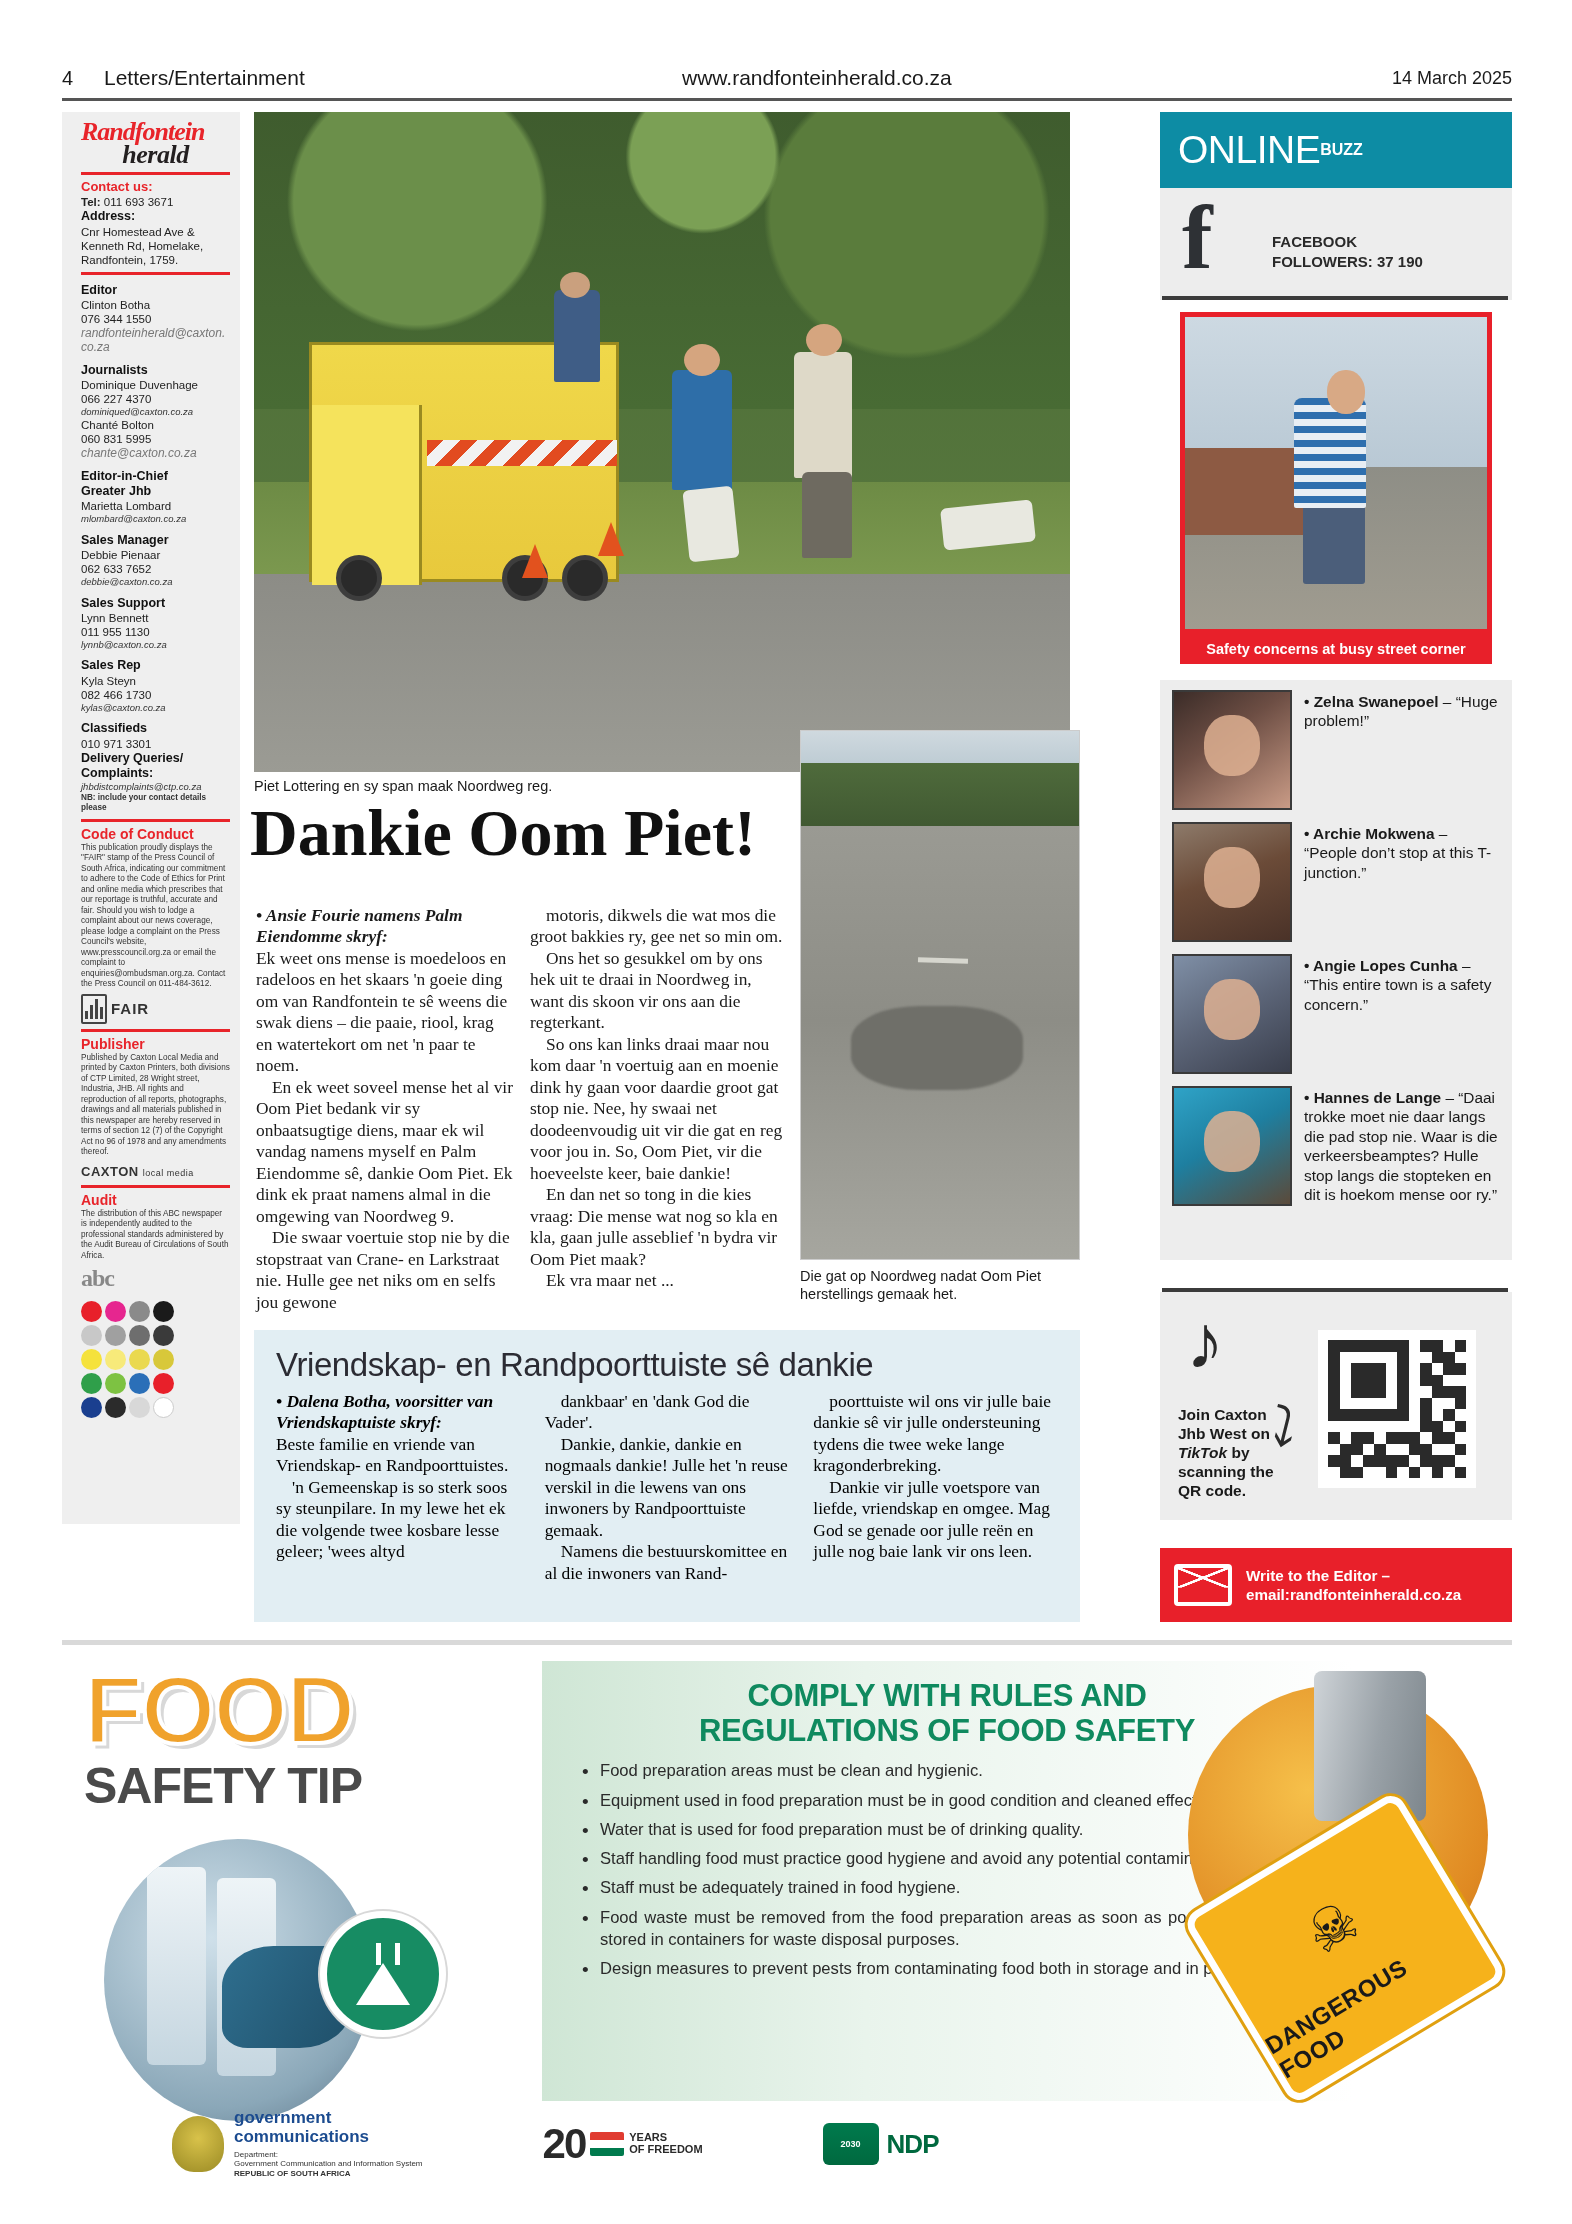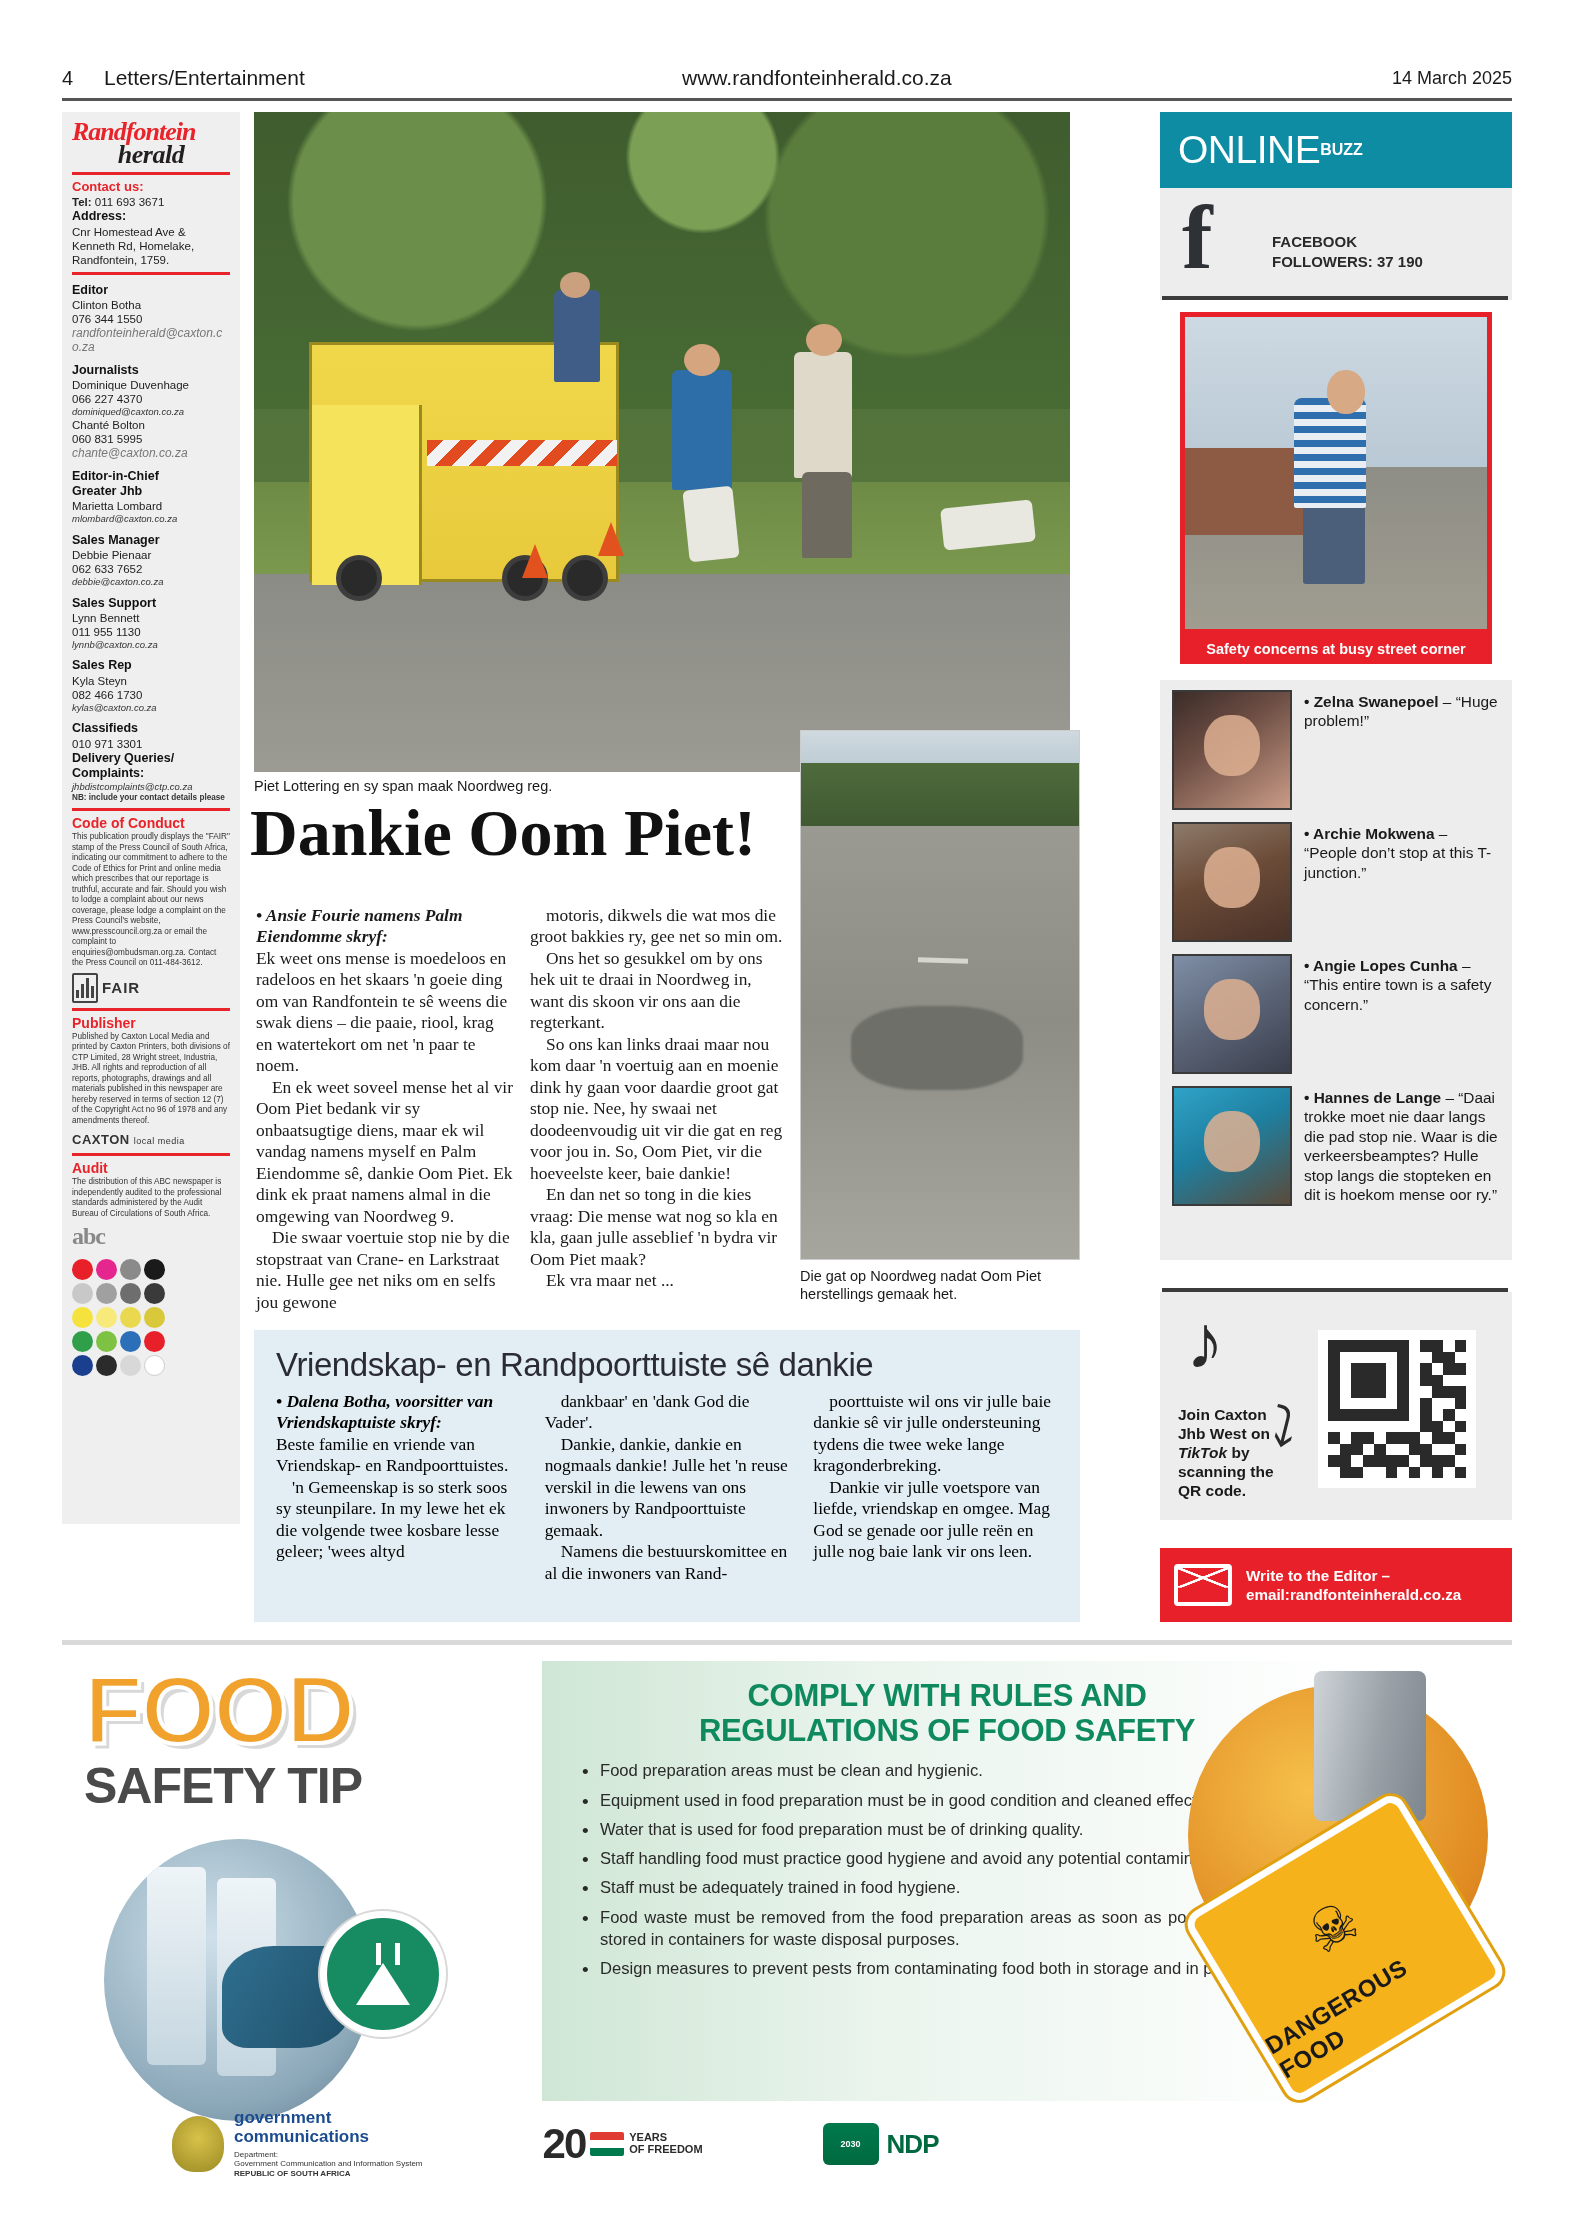--- a/index.html
+++ b/index.html
@@ -27,21 +27,21 @@
   }
   .header-rule {
     position: absolute; left: 62px; top: 98px; width: 1450px;
     height: 3px; background: #555;
   }
 
   
   .sidebar {
     position: absolute; left: 62px; top: 112px; width: 178px; height: 1412px;
     background: #efefef;
-    padding: 8px 10px 6px 10px;
+    padding: 8px 10px 6px 19px;
     font-size: 11.5px; line-height: 1.22; color: #222;
   }
   .logo-rand {
     font-family: "Liberation Serif", serif;
     font-weight: bold; font-style: italic;
     color: #e8242a; font-size: 26px; letter-spacing: -1px;
     line-height: 0.95;
   }
   .logo-herald {
     font-family: "Liberation Serif", serif;

